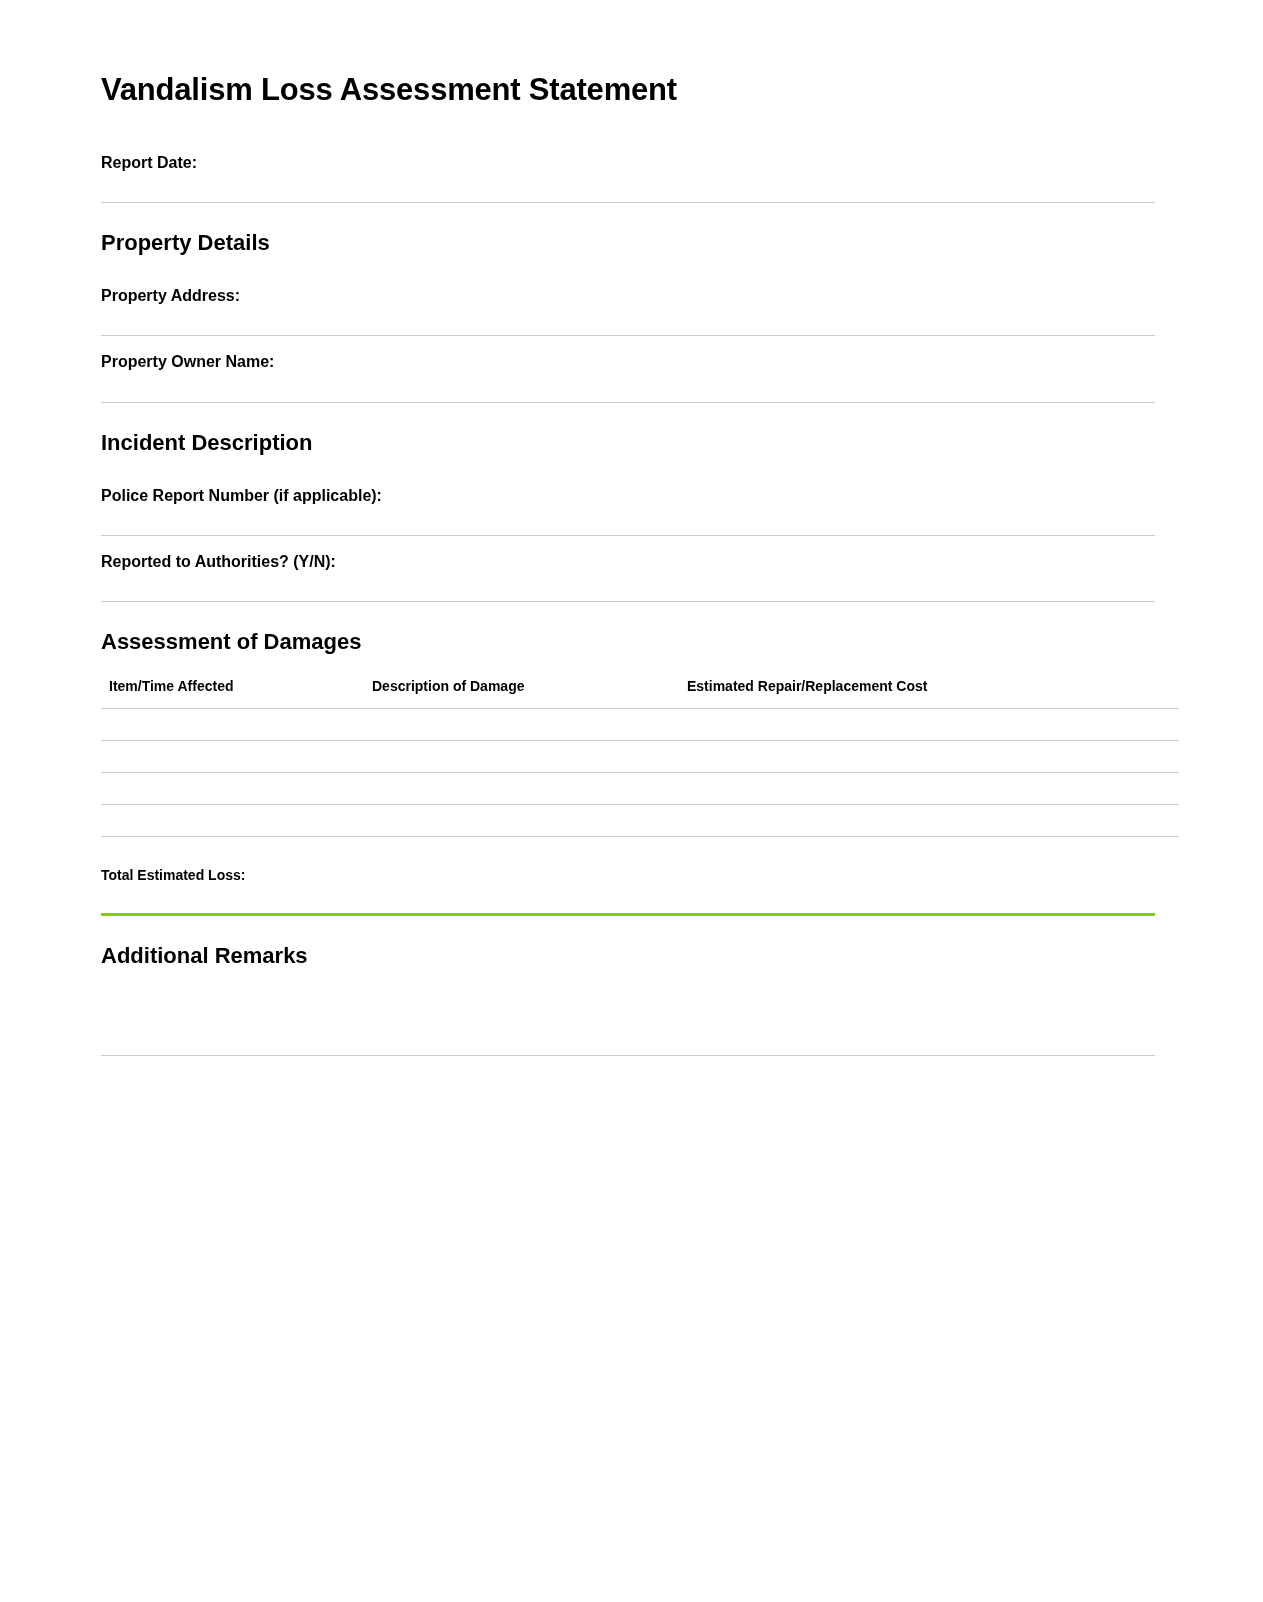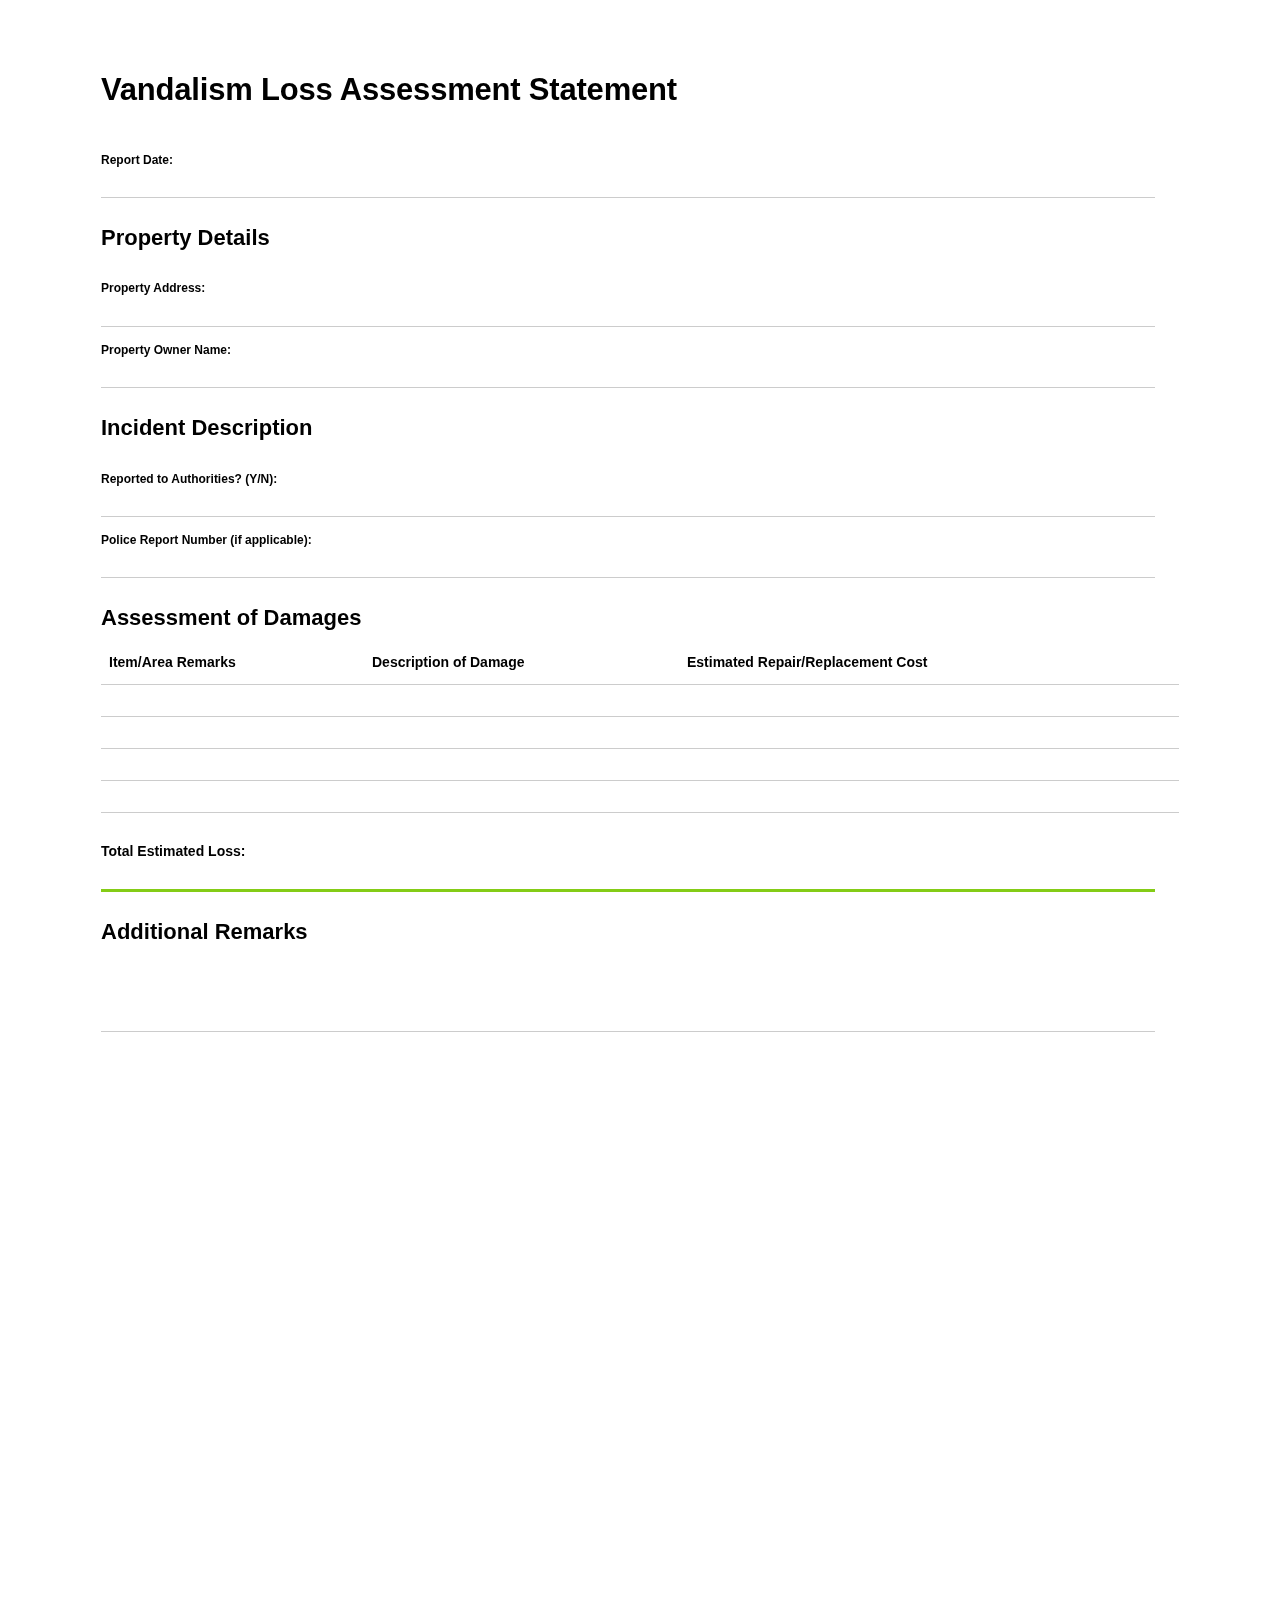--- a/index.html
+++ b/index.html
@@ -51,21 +51,21 @@
 
   
   .field {
     border-bottom: 1px solid #cccccc;
     padding: 0 0 30px 0;
     margin: 0;
     box-sizing: border-box;
   }
   .field .field-label {
     display: block;
-    font-size: 12px;
+    font-size: 16px;
     font-weight: bold;
     line-height: 1.2;
     padding-top: 16px;
     color: #000;
   }
   .field.tall {
     padding-bottom: 57px;
   }
   .field .field-value {
     display: block;
@@ -160,35 +160,35 @@
     <div class="field">
       <span class="field-label">Property Owner Name:</span>
       <span class="field-value"></span>
     </div>
 
     <h2 class="section-heading">Incident Description</h2>
 
 
 
     <div class="field">
+      <span class="field-label">Police Report Number (if applicable):</span>
+      <span class="field-value"></span>
+    </div>
+
+    <div class="field">
       <span class="field-label">Reported to Authorities? (Y/N):</span>
-      <span class="field-value"></span>
-    </div>
-
-    <div class="field">
-      <span class="field-label">Police Report Number (if applicable):</span>
       <span class="field-value"></span>
     </div>
 
     <h2 class="section-heading">Assessment of Damages</h2>
 
     <table class="damages-table">
       <thead>
         <tr>
-          <th class="col-item">Item/Area Remarks</th>
+          <th class="col-item">Item/Time Affected</th>
           <th class="col-desc">Description of Damage</th>
           <th class="col-cost">Estimated Repair/Replacement Cost</th>
         </tr>
       </thead>
       <tbody>
         <tr>
           <td></td>
           <td></td>
           <td></td>
         </tr>

